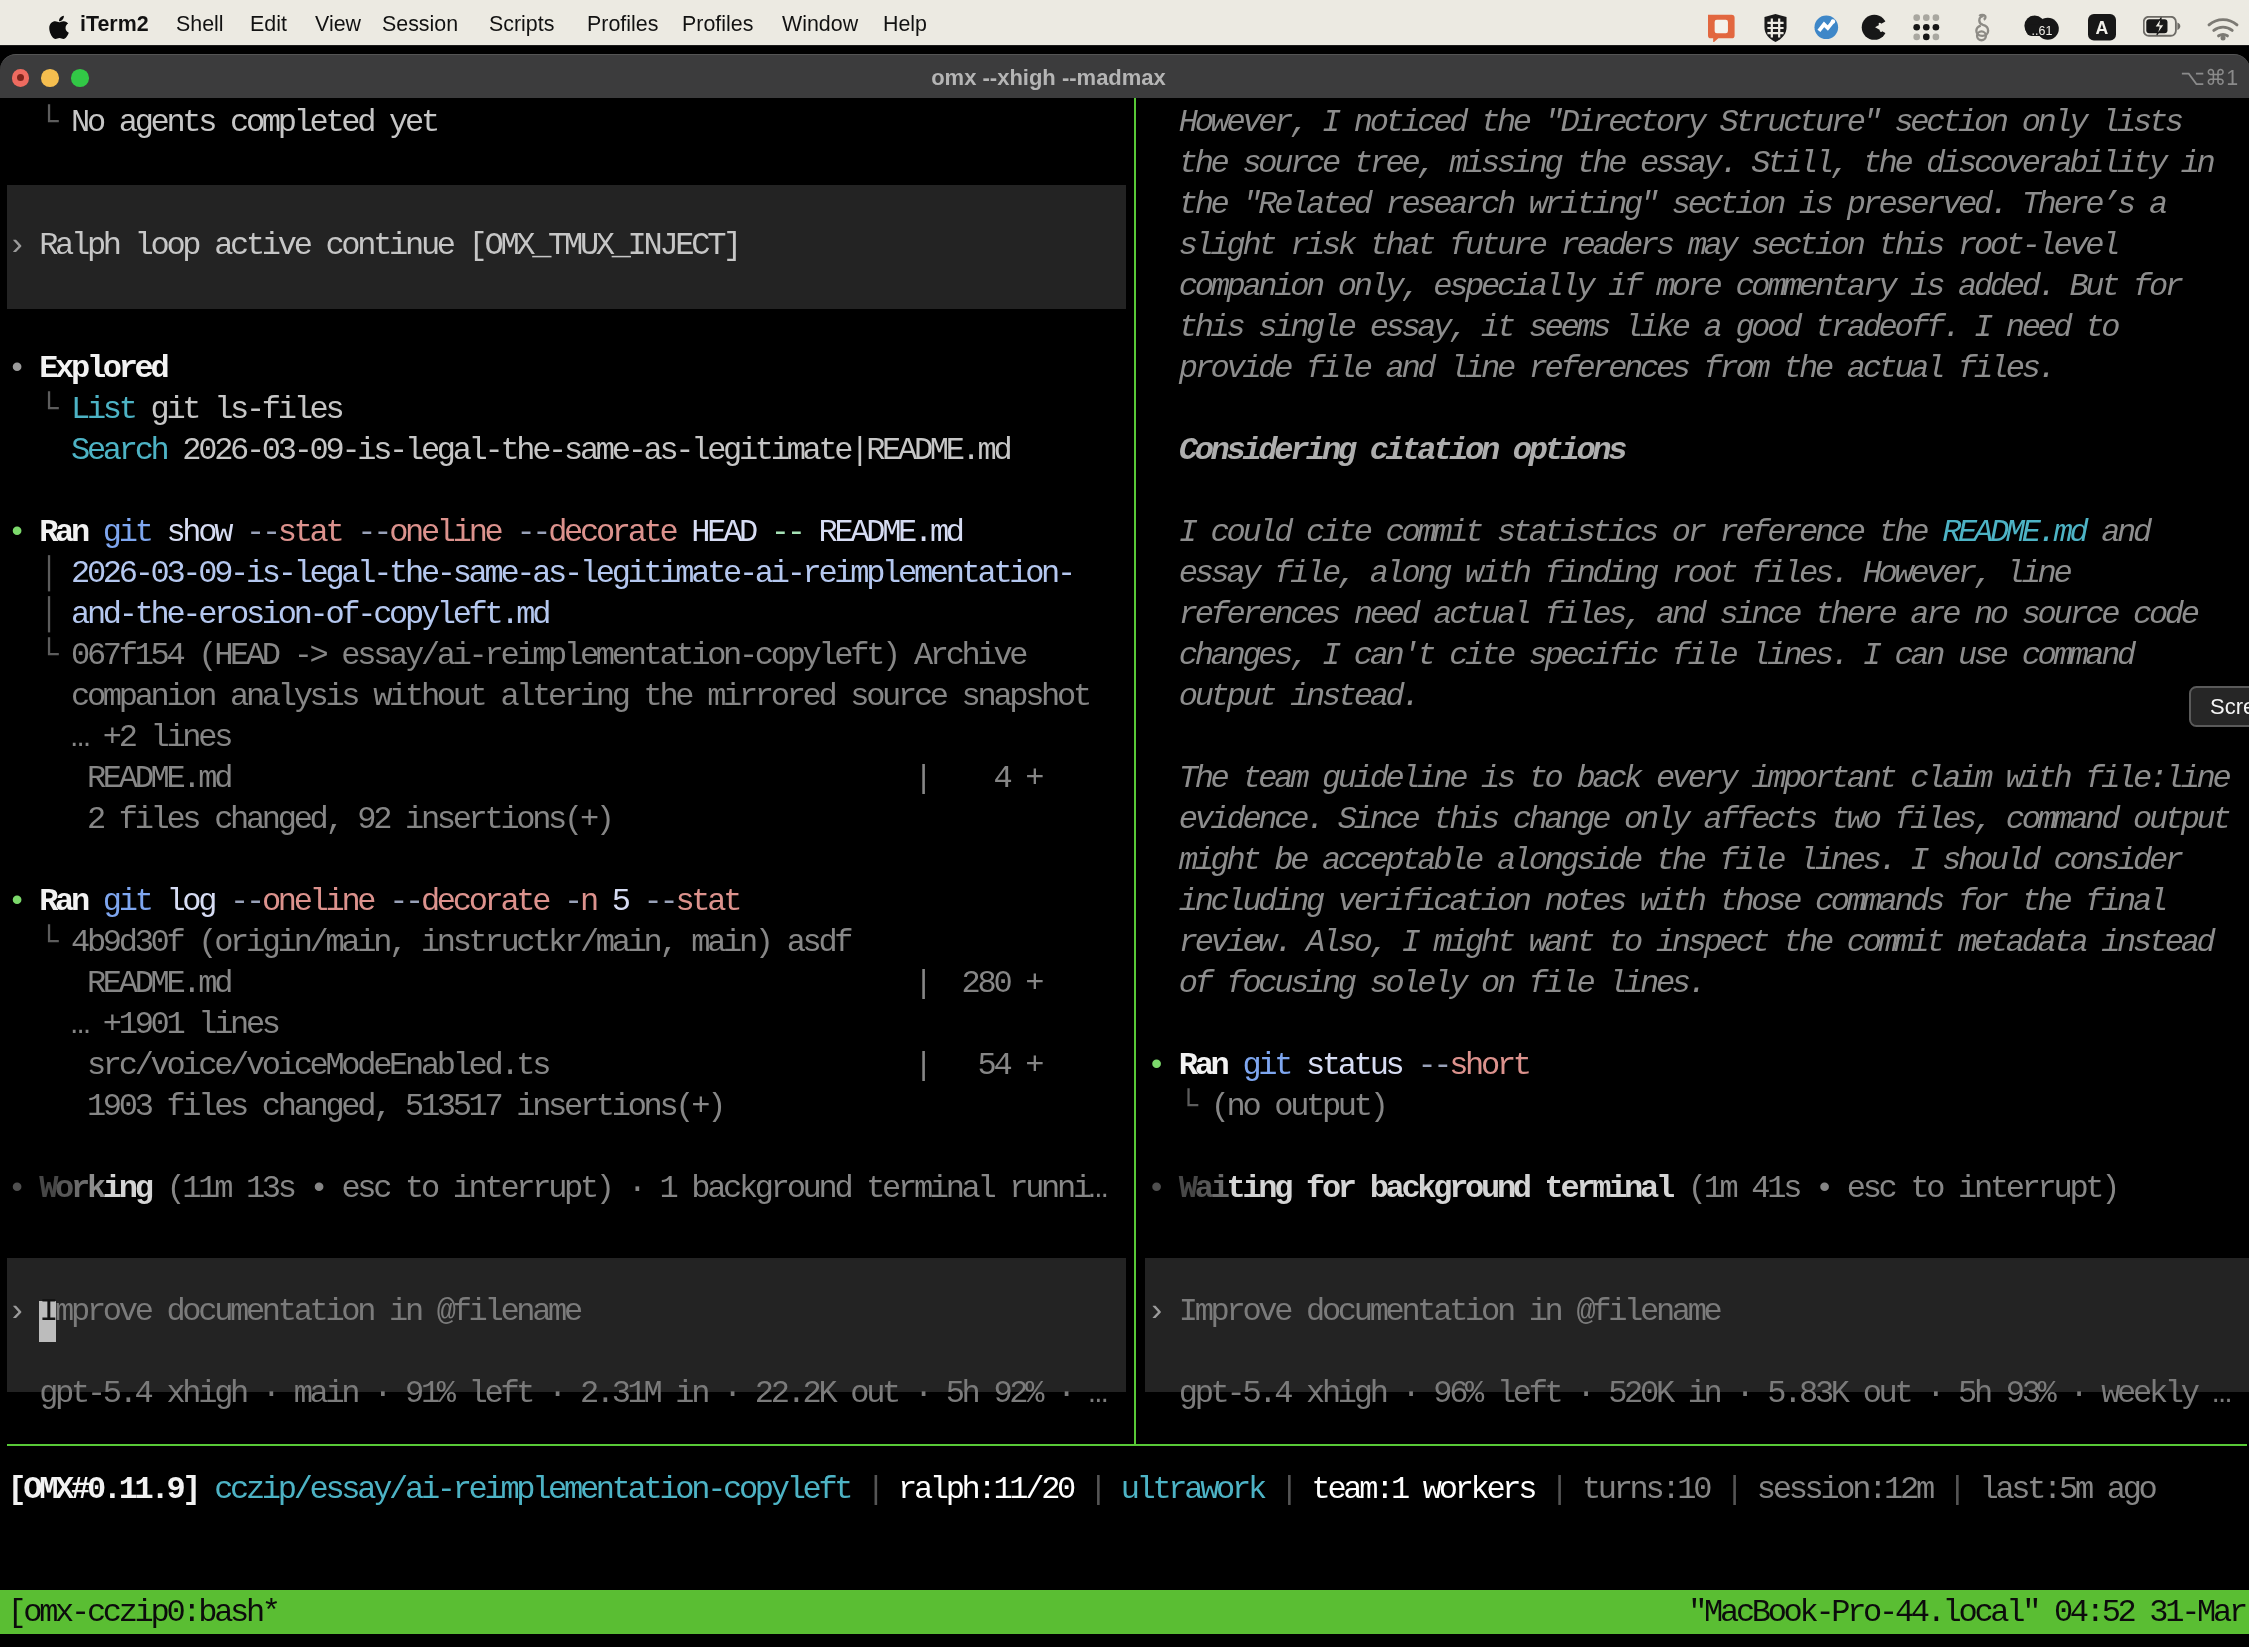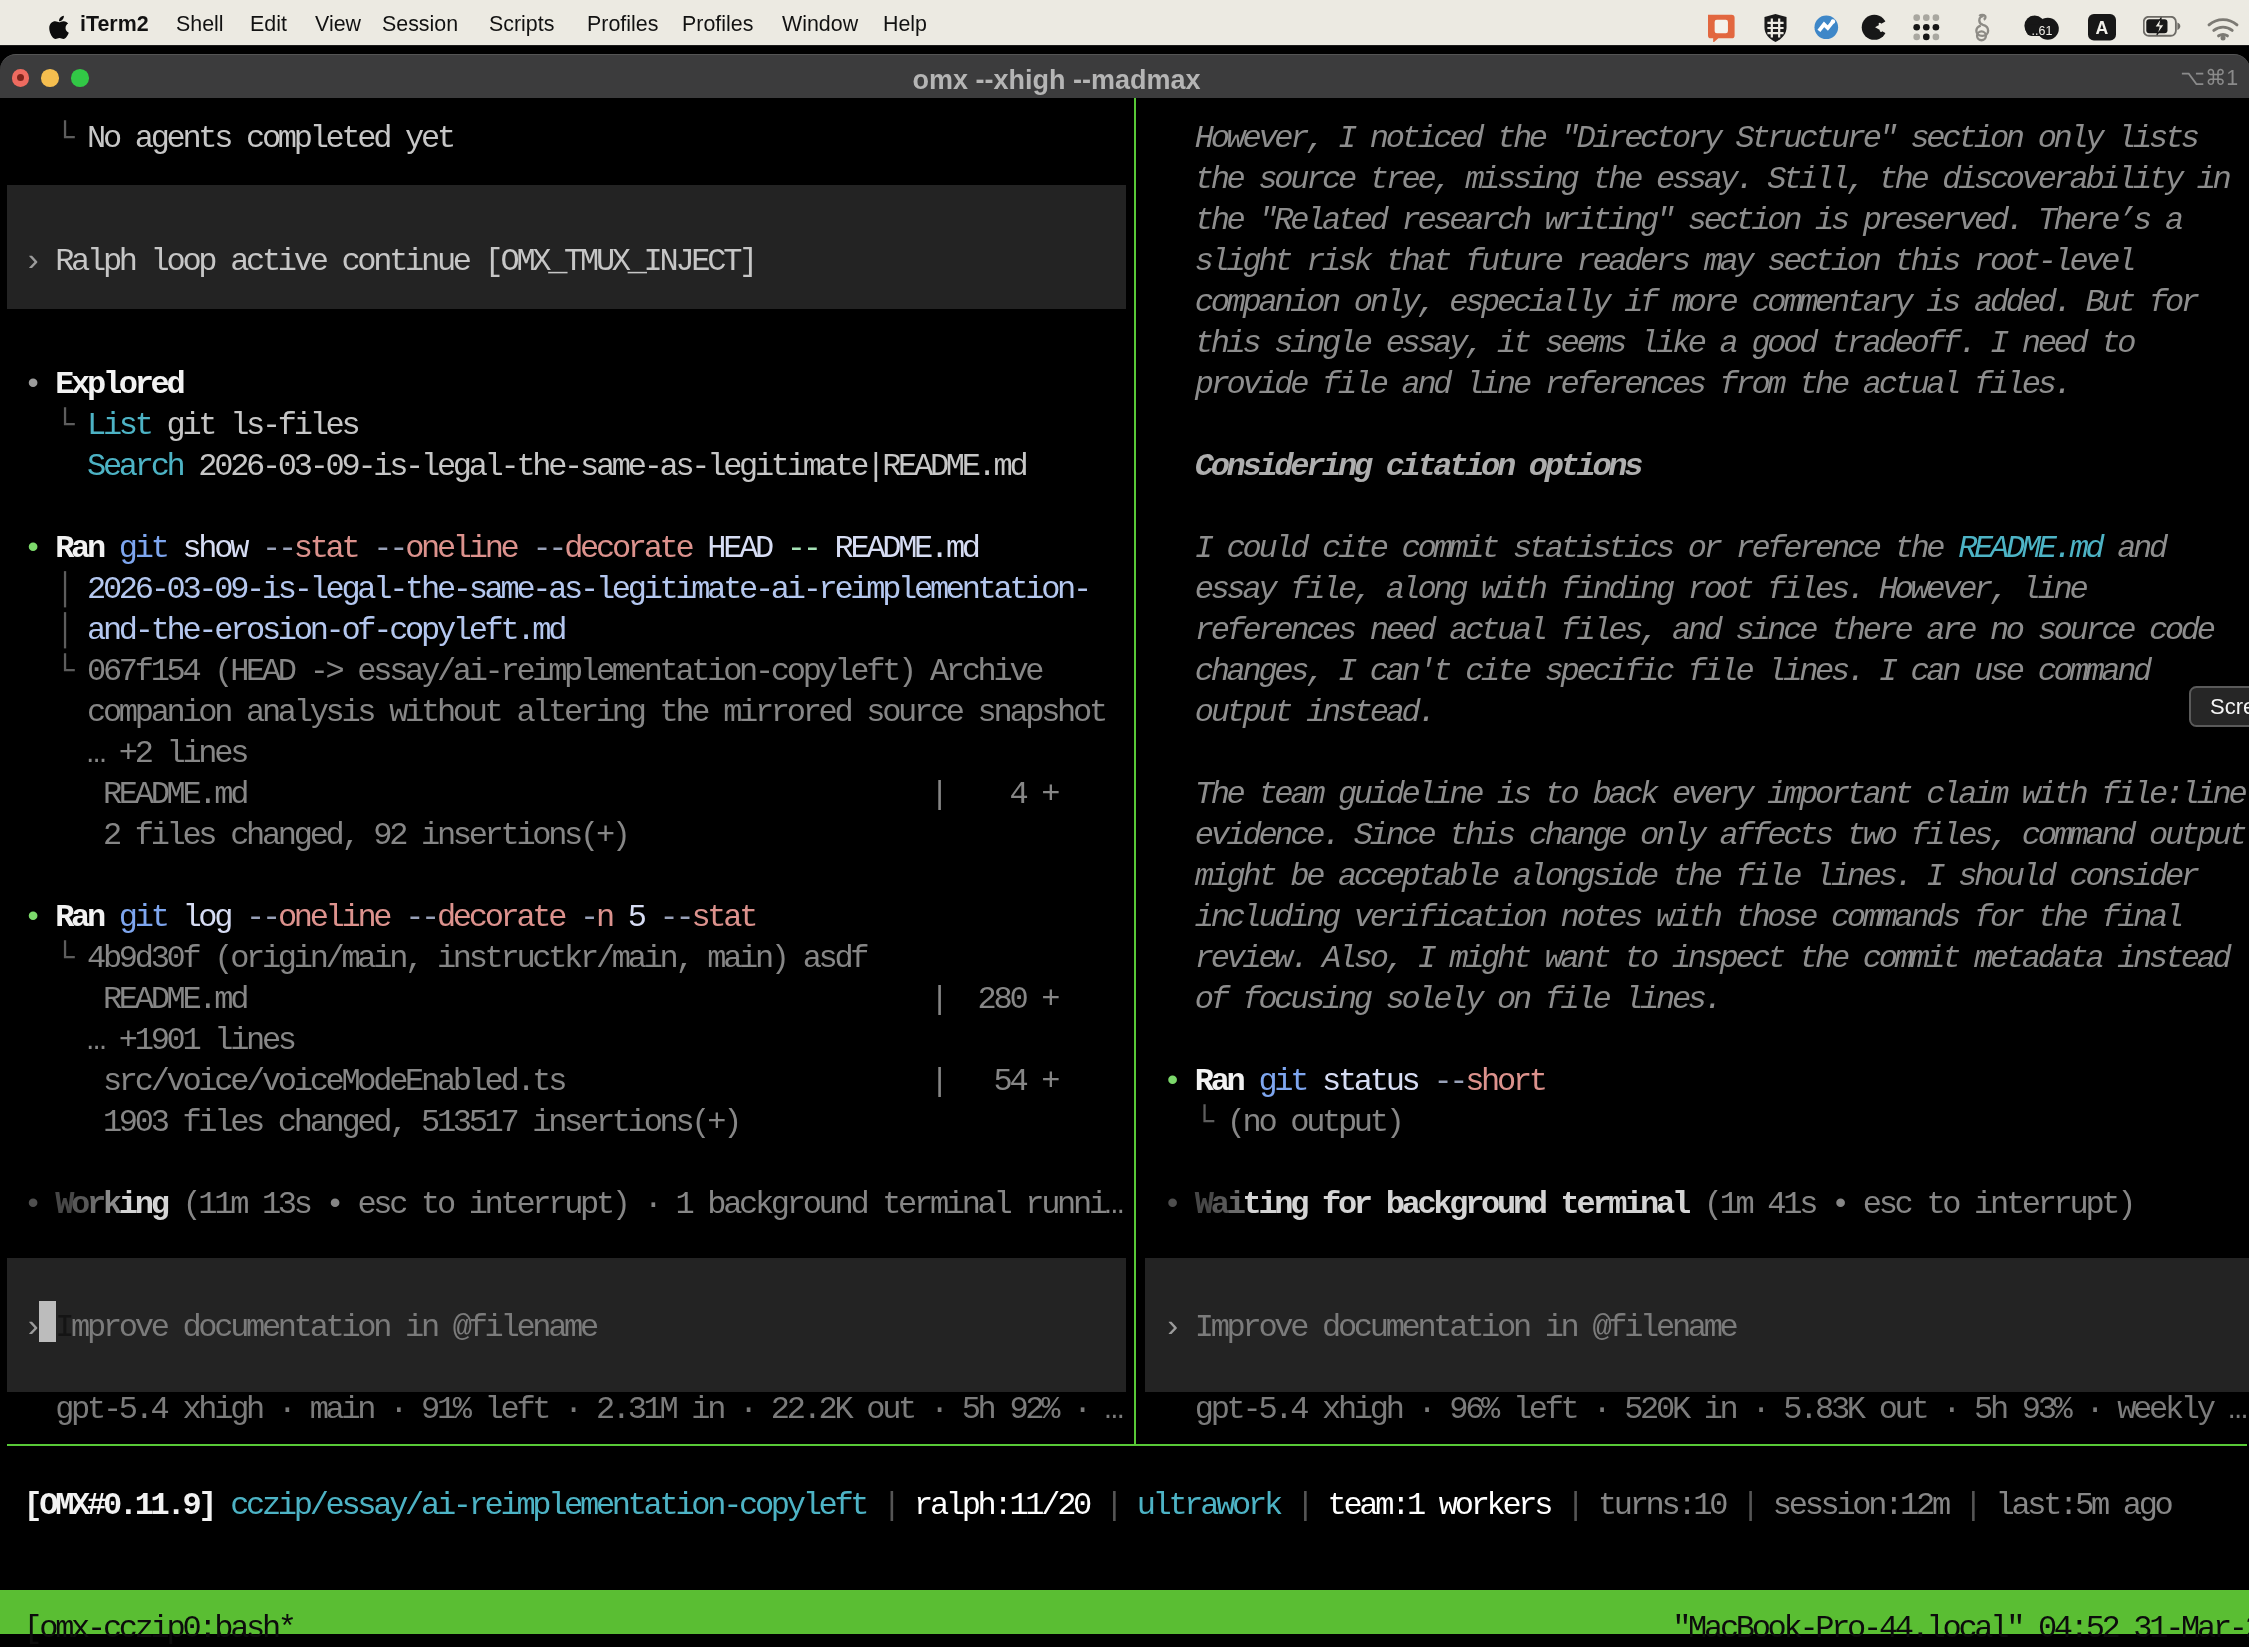--- a/index.html
+++ b/index.html
@@ -1,21 +1,21 @@
 <!DOCTYPE html>
 <html style="font-size:11.8px"><head><meta charset="utf-8"><style>
 html,body{margin:0;padding:0;background:#000;}
 #screen{position:relative;width:2250px;height:1648px;overflow:hidden;background:#000;}
-pre{margin:16px;font-family:"Liberation Mono",monospace;font-size:32px;line-height:41px;letter-spacing:-3.3px;white-space:pre;}
+pre{margin:0;font-family:"Liberation Mono",monospace;font-size:32px;line-height:41px;letter-spacing:-3.3px;white-space:pre;}
 #menubar{position:absolute;left:0;top:0;width:2250px;height:46px;background:#eceae2;border-bottom:1.5px solid #1c1c1c;box-sizing:border-box;}
 .mi{position:absolute;top:11.8px;font-family:"Liberation Sans",sans-serif;font-size:21.4px;color:#121212;}
 .mb{font-weight:bold;}
 #titlebar{position:absolute;left:0;top:54px;width:2250px;height:44px;background:#3c3c3d;border-radius:16px 16px 0 0;border-top:0.7px solid #555;box-sizing:border-box;}
 .tl{position:absolute;top:14px;width:17.7px;height:17.7px;border-radius:50%;}
-#title{position:absolute;top:9.6px;left:0;width:2097px;text-align:center;font-family:"Liberation Sans",sans-serif;font-size:27px;font-weight:bold;color:#b5b5b5;margin-left:8px;}
+#title{position:absolute;top:9.6px;left:0;width:2097px;text-align:center;font-family:"Liberation Sans",sans-serif;font-size:22px;font-weight:bold;color:#b5b5b5;}
 #hotkey{position:absolute;top:10.3px;right:11.8px;font-family:"Liberation Sans",sans-serif;font-size:21.4px;color:#8b8b8b;}
 .box{position:absolute;background:#232323;}
 .w{color:#c6c6c6} .b{color:#f2f2f2;font-weight:bold} .d{color:#868686} .dd{color:#7b7b7b} .db{color:#4f4f4f} .d2{color:#9b9b9b}
 .e{color:#5d5d5d} .g{color:#7cd96b} .bl{color:#7ea6ef} .lv{color:#d6dcf3}
 .pk{color:#dc928d} .dg{color:#98a1b8} .gn{color:#a5e2b6} .fb{color:#b4c7ef}
 .cy{color:#4db3c5} .cyi{color:#4db3c5;font-style:italic}
 .it{color:#8d8d8d;font-style:italic} .bi{color:#aeaeae;font-weight:bold;font-style:italic}
 .lm{color:#ffffff} .pp{color:#555555}
 .sh1{color:#474747;font-weight:bold} .sh2{color:#575757;font-weight:bold} .sh3{color:#6b6b6b;font-weight:bold} .sh4{color:#8c8c8c;font-weight:bold} .shw{color:#d4d4d4;font-weight:bold}
 .cur{color:#141414}

